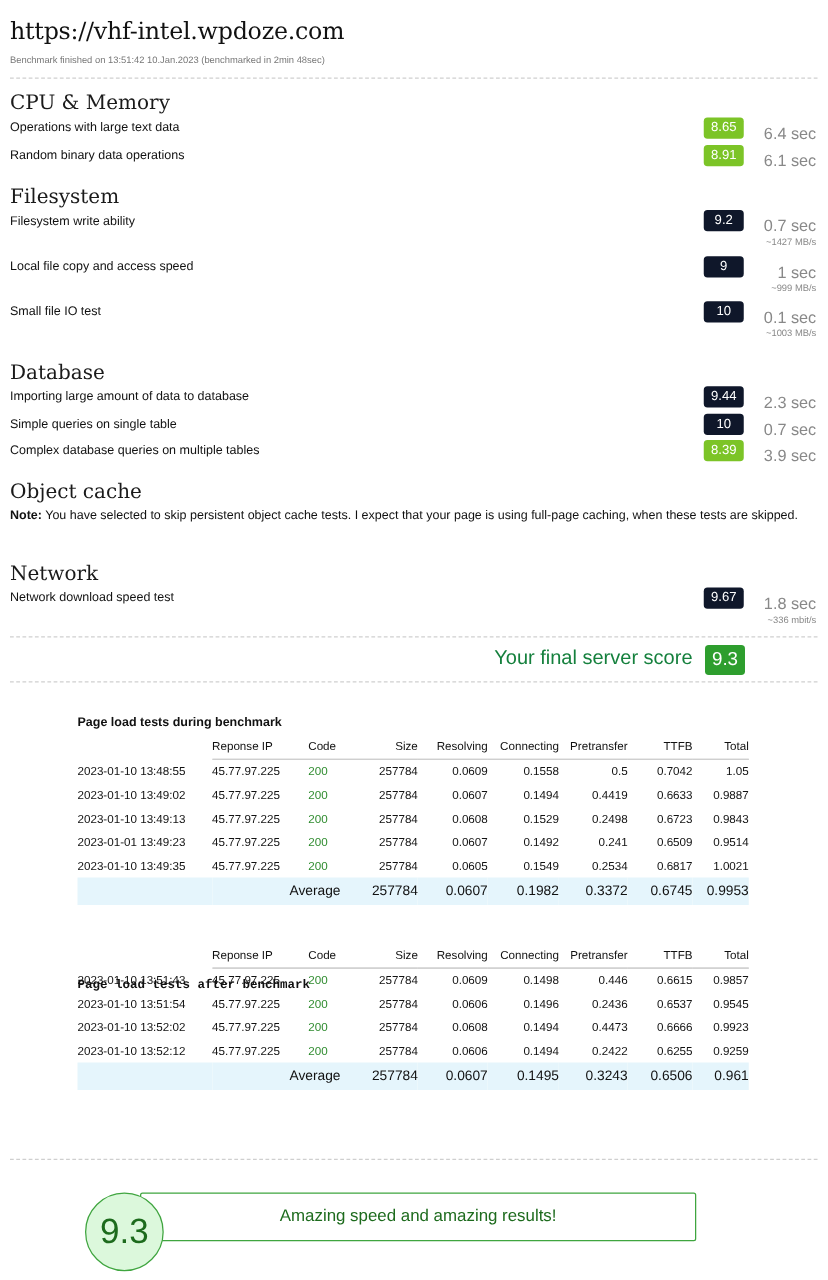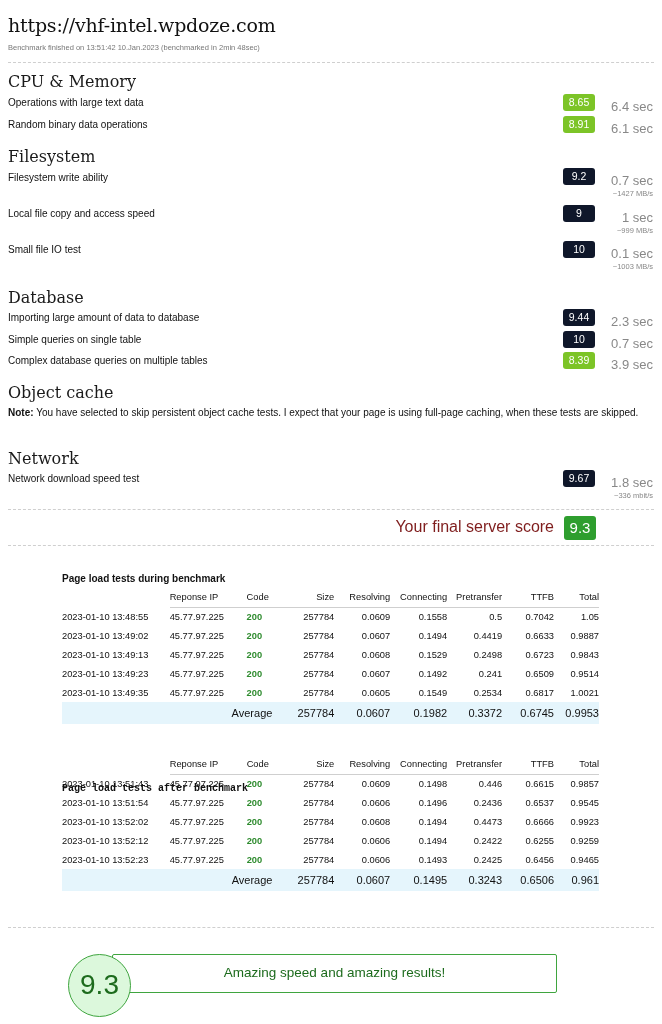--- a/index.html
+++ b/index.html
@@ -9,30 +9,30 @@
   .dash { position: absolute; left: 8px; right: 8px; border-top: 1px dashed #cfcfcf; height: 0; }
   .section { position: absolute; left: 8px; font-family: "DejaVu Serif", serif; font-size: 16px; color: #1a1a1a; }
   .row-label { position: absolute; left: 8px; font-size: 10px; color: #111; }
   .badge { position: absolute; left: 563px; width: 32px; height: 17px; border-radius: 3px; color: #fff; font-size: 10.5px; text-align: center; line-height: 17px; }
   .badge.light { background: #7cc427; }
   .badge.dark { background: #0f172a; }
   .time { position: absolute; right: 9px; font-size: 13px; color: #888; text-align: right; }
   .rate { position: absolute; right: 9px; font-size: 7.5px; color: #888; text-align: right; }
   .note { position: absolute; left: 8px; top: 404px; width: 640px; font-size: 10px; line-height: 17px; color: #111; }
   .note b { font-weight: bold; }
-  .final-label { position: absolute; right: 108px; top: 518px; font-size: 16px; color: #7f1d1d; }
+  .final-label { position: absolute; right: 108px; top: 518px; font-size: 16px; color: #15803d; }
   .final-badge { position: absolute; left: 564px; top: 516px; width: 32px; height: 24px; border-radius: 3px; background: #2e9e2e; color: #fff; font-size: 15px; text-align: center; line-height: 24px; }
   .tbl-title { position: absolute; left: 62px; font-size: 10px; font-weight: bold; color: #111; }
   table { position: absolute; left: 62px; width: 537px; border-collapse: collapse; font-size: 9.3px; color: #111; }
   th { font-weight: normal; height: 19px; padding: 0; text-align: right; }
   th.hdr { border-bottom: 1px solid #cfcfcf; }
   td { height: 19px; padding: 0; text-align: right; }
   td.ts, th.ts { text-align: left; }
   td.code, th.code { text-align: left; padding-left: 15px; }
-  td.code { color: #2e8b2e; font-weight: bold; }
+  td.code { color: #2e8b2e; }
   td.ip, th.ip { text-align: left; padding-left: 0; }
   tr.avg td { background: #e5f5fc; font-size: 11px; height: 22px; }
   .result-box { position: absolute; left: 112px; top: 954px; width: 445px; height: 39px; border: 1.5px solid #3fa53f; border-radius: 2px; background: #fff; }
   .result-text { position: absolute; left: 0; right: 0; top: 10px; text-align: center; font-size: 13.5px; color: #1d6b1d; }
   .result-circle { position: absolute; left: 68px; top: 954px; width: 63px; height: 63px; border-radius: 50%; border: 1.5px solid #3fa53f; background: #dcf8dc; color: #1d6b1d; font-size: 28px; text-align: center; line-height: 60px; }
 </style>
 </head>
 <body>
 
 <div class="title">https://vhf-intel.wpdoze.com</div>
@@ -145,21 +145,21 @@
       <td class="ip">45.77.97.225</td>
       <td class="code">200</td>
       <td>257784</td>
       <td>0.0608</td>
       <td>0.1529</td>
       <td>0.2498</td>
       <td>0.6723</td>
       <td>0.9843</td>
     </tr>
     <tr>
-      <td class="ts">2023-01-10 13:49:23</td>
+      <td class="ts">2023-01-01 13:49:23</td>
       <td class="ip">45.77.97.225</td>
       <td class="code">200</td>
       <td>257784</td>
       <td>0.0607</td>
       <td>0.1492</td>
       <td>0.241</td>
       <td>0.6509</td>
       <td>0.9514</td>
     </tr>
     <tr>
@@ -251,31 +251,20 @@
       <td class="ts">2023-01-10 13:52:12</td>
       <td class="ip">45.77.97.225</td>
       <td class="code">200</td>
       <td>257784</td>
       <td>0.0606</td>
       <td>0.1494</td>
       <td>0.2422</td>
       <td>0.6255</td>
       <td>0.9259</td>
     </tr>
-    <tr>
-      <td class="ts">2023-01-10 13:52:23</td>
-      <td class="ip">45.77.97.225</td>
-      <td class="code">200</td>
-      <td>257784</td>
-      <td>0.0606</td>
-      <td>0.1493</td>
-      <td>0.2425</td>
-      <td>0.6456</td>
-      <td>0.9465</td>
-    </tr>
     <tr class="avg">
       <td class="ts"></td>
       <td class="ip"></td>
       <td style="text-align:right;">Average</td>
       <td>257784</td>
       <td>0.0607</td>
       <td>0.1495</td>
       <td>0.3243</td>
       <td>0.6506</td>
       <td>0.961</td>

